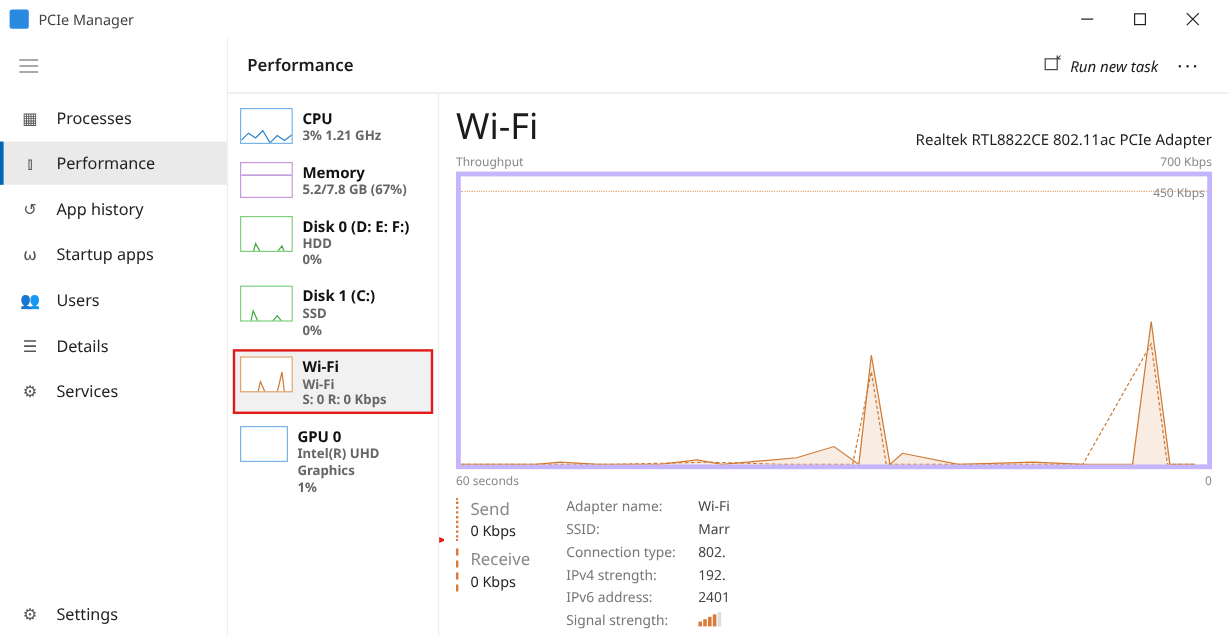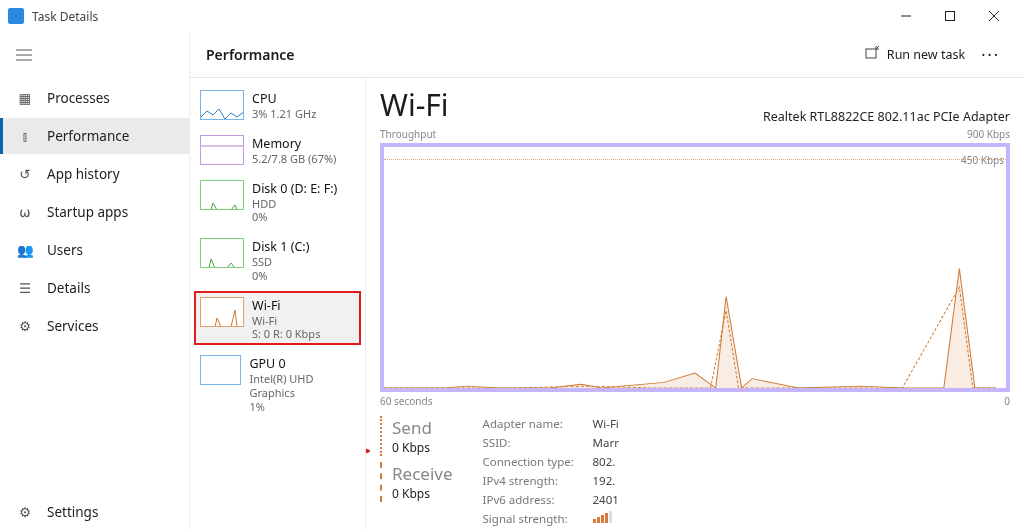--- a/index.html
+++ b/index.html
@@ -13,24 +13,24 @@
   .hamburger { padding: 6px 16px; color:#555; }
   .nav { display:flex; flex-direction:column; gap:2px; margin-top:8px; }
   .nav-item { display:flex; align-items:center; gap:14px; height:36px; padding:0 14px; font-size:13.5px; color:#222; border-left:3px solid transparent; }
   .nav-item.active { background:#eaeaea; border-left-color:#0167b3; }
   .nav-item .ic { width:16px; text-align:center; color:#555; }
   .sidebar .grow { flex:1; }
   .main { flex:1; display:flex; flex-direction:column; }
   .topbar { height:46px; display:flex; align-items:center; padding:0 16px; border-bottom:1px solid #e6e6e6; }
   .topbar-title { font-size:14px; font-weight:600; }
   .topbar .spacer { flex:1; }
-  .runtask { display:flex; align-items:flex-start; gap:8px; font-size:12.5px; padding:4px 8px; }
+  .runtask { display:flex; align-items:flex-end; gap:8px; font-size:12.5px; padding:4px 8px;font-style:italic; }
   .more { padding:4px 8px; font-size:16px; letter-spacing:2px; }
   .content { flex:1; display:flex; overflow:hidden; }
-  .perf-list { width:176px; border-right:1px solid #eee; padding:6px 4px; display:flex; flex-direction:column; gap:4px; }
+  .perf-list { width:176px; border-right:1px solid #eee; padding:6px 4px; display:flex; flex-direction:column; gap:4px;font-weight:bold; }
   .perf-item { display:flex; gap:8px; padding:4px 4px 2px 4px; border:2px solid transparent; }
   .perf-item.sel { background:#f1f1f1; border:2px solid #e11b1b; }
   .spark { width:44px; height:30px; border:1px solid #79b4e8; background:#fff; position:relative; overflow:hidden; }
   .spark.mem { border-color:#c39be0; }
   .spark.disk { border-color:#7fcf7f; }
   .spark.net { border-color:#e2a36a; }
   .spark.gpu { border-color:#79b4e8; }
   .spark .line { position:absolute; inset:0; }
   .perf-text .t { font-size:12.5px; color:#111; }
   .perf-text .s { font-size:11px; color:#666; line-height:1.25; }
@@ -41,39 +41,39 @@
   .axis-row { display:flex; justify-content:space-between; font-size:10px; color:#888; }
   .chart { border:4px solid #c4b5fd; height:258px; position:relative; background:#fff; margin-top:2px; }
   .chart .dash { position:absolute; left:0; right:0; border-top:1px dotted #e6a877; }
   .chart .d1 { top:12px; }
   .chart svg { position:absolute; left:0; right:0; bottom:0; width:100%; height:100%; }
   .ann-label { position:absolute; right:2px; top:6px; font-size:10px; color:#888; }
   .x-axis { display:flex; justify-content:space-between; font-size:10px; color:#888; margin-top:2px; }
   .stats { display:flex; gap:30px; margin-top:8px; position:relative; }
   .sr { border-left:2px dotted #d97a3a; padding-left:10px; margin-bottom:6px; }
   .sr.recv { border-left-style:dashed; border-left-color:#d97a3a; }
-  .sr .lbl { font-size:17px; color:#888; }
+  .sr .lbl { font-size:14px; color:#888; }
   .sr .val { font-size:12px; color:#222; }
   .grid { display:grid; grid-template-columns:110px auto; font-size:11.5px; color:#777; row-gap:4px; }
   .grid .v { color:#444; }
   .sig { display:inline-flex; gap:1px; align-items:flex-end; }
   .sig span { width:3px; background:#d97a3a; }
   .sig span:nth-child(1){height:4px}
   .sig span:nth-child(2){height:6px}
   .sig span:nth-child(3){height:8px}
   .sig span:nth-child(4){height:10px}
   .sig span:nth-child(5){height:12px;background:#ddd}
   .arrow { position:absolute; left:-170px; top:10px; }
 </style>
 </head>
 <body>
 
 <div class="titlebar">
   <div class="app-icon"></div>
-  <span>Task Details</span>
+  <span>PCIe Manager</span>
   <div class="spacer"></div>
   <div class="wbtn">
     <svg width="12" height="12">
         <line x1="1" y1="6" x2="11" y2="6" stroke="#222" stroke-width="1"></line>
       </svg>
   </div>
   <div class="wbtn">
     <svg width="12" height="12">
         <rect x="1.5" y="1.5" width="9" height="9" fill="none" stroke="#222" stroke-width="1"></rect>
       </svg>
@@ -222,21 +222,21 @@
         </div>
       </div>
 
       <div class="detail">
         <div class="d-head">
           <h1>Wi-Fi</h1>
           <div class="adapter">Realtek RTL8822CE 802.11ac PCIe Adapter</div>
         </div>
         <div class="axis-row">
           <span>Throughput</span>
-          <span>900 Kbps</span>
+          <span>700 Kbps</span>
         </div>
         <div class="chart">
           <div class="dash d1"></div>
           <div class="ann-label">450 Kbps</div>
           <svg viewBox="0 0 600 258" preserveAspectRatio="none">
             <polyline points="0,258 60,258 80,256 110,258 160,258 190,254 210,258 270,252 300,242 320,258 330,160 345,258 355,248 400,258 460,256 500,258 540,258 555,130 570,258 590,258" fill="rgba(210,130,70,.15)" stroke="#cf7a34" stroke-width="1"></polyline>
             <polyline points="0,258 60,258 120,258 200,256 260,258 315,258 330,175 342,258 400,258 500,258 555,150 568,258 590,258" fill="none" stroke="#cf7a34" stroke-width="1" stroke-dasharray="3,2"></polyline>
           </svg>
         </div>
         <div class="x-axis">

